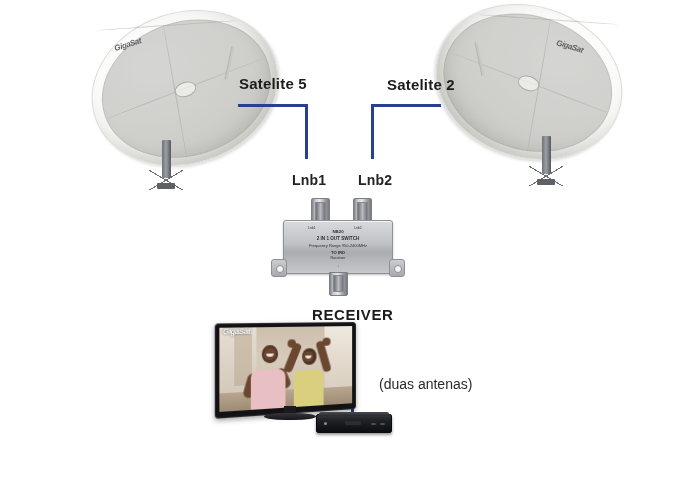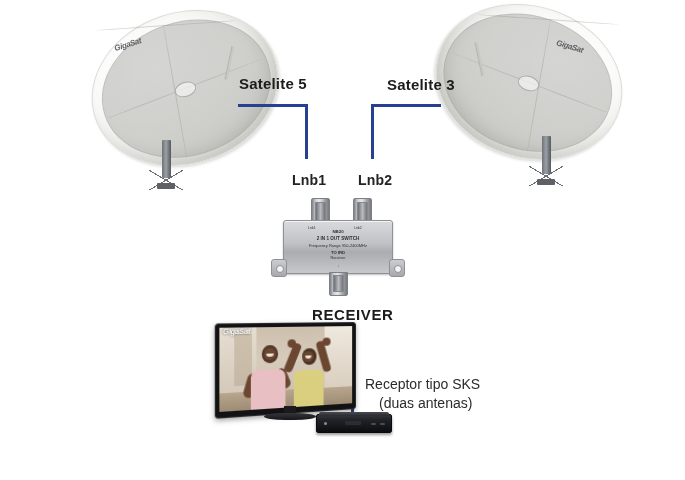--- a/index.html
+++ b/index.html
@@ -352,21 +352,21 @@
       <div class="rib rib-c"></div>
       <div class="feed" style="left:44%; top:46%;"></div>
     </div>
     <div class="dish-logo" style="left:124px; top:40px; transform:rotate(17deg);">GigaSat</div>
     <div class="dish-arm" style="left:46px; top:40px; height:34px; transform:rotate(-12deg);"></div>
     <div class="mast" style="left:110px; top:134px; height:38px;"></div>
     <div class="mast-foot" style="left:97px; top:164px;"></div>
   </div>
 
   <div class="lbl lbl-sat" style="left:239px; top:75px;">Satelite 5</div>
-  <div class="lbl lbl-sat" style="left:387px; top:76px;">Satelite 3</div>
+  <div class="lbl lbl-sat" style="left:387px; top:76px;">Satelite 2</div>
 
   <div class="wire wire-h" style="left:238px; top:104px; width:70px;"></div>
   <div class="wire wire-v" style="left:305px; top:104px; height:55px;"></div>
 
   <div class="wire wire-v" style="left:371px; top:104px; height:55px;"></div>
   <div class="wire wire-h" style="left:371px; top:104px; width:70px;"></div>
 
   <div class="lbl lbl-lnb" style="left:292px; top:172px;">Lnb1</div>
   <div class="lbl lbl-lnb" style="left:358px; top:172px;">Lnb2</div>
 
@@ -431,17 +431,16 @@
     <div class="stb">
       <div class="stb-top"></div>
       <div class="stb-led"></div>
       <div class="stb-disp"></div>
       <div class="stb-btn" style="left:54px;"></div>
       <div class="stb-btn" style="left:63px;"></div>
     </div>
   </div>
 
   <div class="caption" style="left:365px; top:375px;">
-    <span>Receptor tipo SKS</span>
     <span class="c2">(duas antenas)</span>
   </div>
 
 </div>
 
 </body></html>

